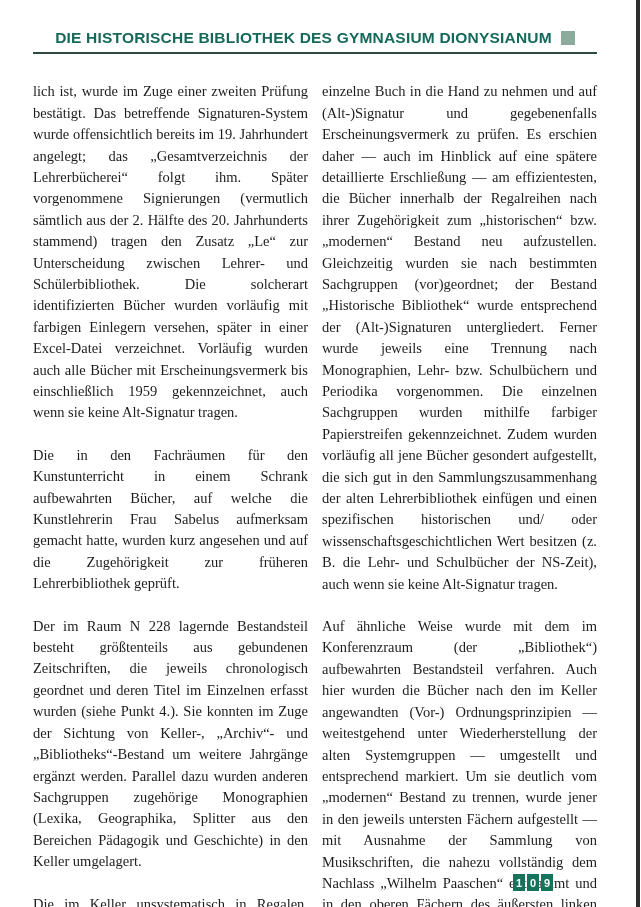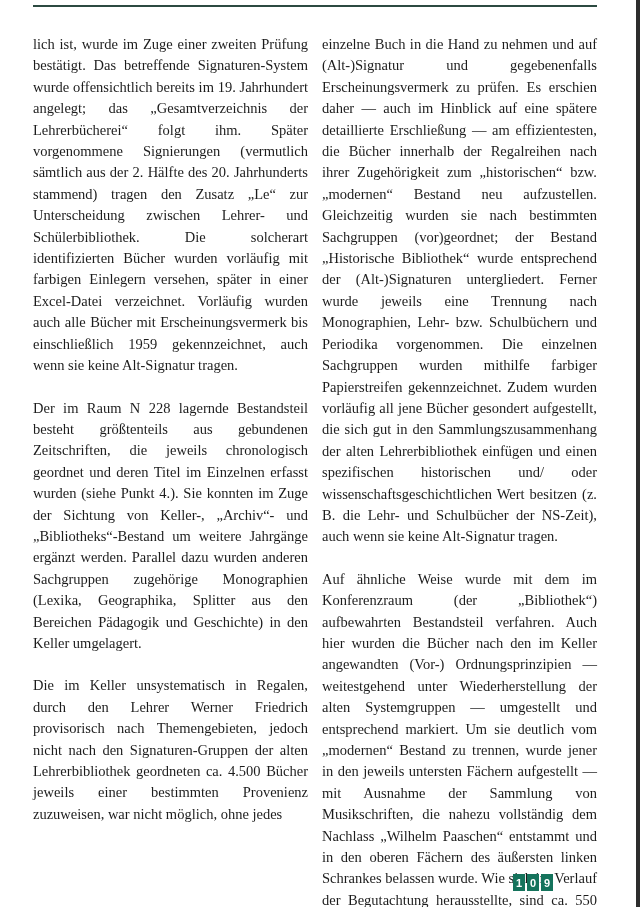--- a/index.html
+++ b/index.html
@@ -82,26 +82,30 @@
   }
 </style>
 </head>
 <body>
 
 <div class="scan-edge"></div>
 
 <div class="page">
 
   <header>
+    <div class="header-row">
+      <h1 class="page-title">DIE HISTORISCHE BIBLIOTHEK DES GYMNASIUM DIONYSIANUM</h1><span class="header-square"></span>
+    </div>
     <div class="header-rule"></div>
   </header>
 
   <main class="columns">
     <div class="col">
       <p>lich ist, wurde im Zuge einer zweiten Prüfung bestätigt. Das betreffende Signaturen-System wurde offensichtlich bereits im 19. Jahrhundert angelegt; das „Gesamtverzeichnis der Lehrerbücherei“ folgt ihm. Später vorgenommene Signierungen (vermutlich sämtlich aus der 2. Hälfte des 20. Jahrhunderts stammend) tragen den Zusatz „Le“ zur Unterscheidung zwischen Lehrer- und Schülerbibliothek. Die solcherart identifizierten Bücher wurden vorläufig mit farbigen Einlegern versehen, später in einer Excel-Datei verzeichnet. Vorläufig wurden auch alle Bücher mit Erscheinungsvermerk bis einschließlich 1959 gekennzeichnet, auch wenn sie keine Alt-Signatur tragen.</p>
+      <p>Die in den Fachräumen für den Kunstunterricht in einem Schrank aufbewahrten Bücher, auf welche die Kunstlehrerin Frau Sabelus aufmerksam gemacht hatte, wurden kurz angesehen und auf die Zugehörigkeit zur früheren Lehrerbibliothek geprüft.</p>
       <p>Der im Raum N 228 lagernde Bestandsteil besteht größtenteils aus gebundenen Zeitschriften, die jeweils chronologisch geordnet und deren Titel im Einzelnen erfasst wurden (siehe Punkt 4.). Sie konnten im Zuge der Sichtung von Keller-, „Archiv“- und „Bibliotheks“-Bestand um weitere Jahrgänge ergänzt werden. Parallel dazu wurden anderen Sachgruppen zugehörige Monographien (Lexika, Geographika, Splitter aus den Bereichen Pädagogik und Geschichte) in den Keller umgelagert.</p>
       <p>Die im Keller unsystematisch in Regalen, durch den Lehrer Werner Friedrich provisorisch nach Themengebieten, jedoch nicht nach den Signaturen-Gruppen der alten Lehrerbibliothek geordneten ca. 4.500 Bücher jeweils einer bestimmten Provenienz zuzuweisen, war nicht möglich, ohne jedes</p>
     </div>
     <div class="col">
       <p>einzelne Buch in die Hand zu nehmen und auf (Alt-)Signatur und gegebenenfalls Erscheinungsvermerk zu prüfen. Es erschien daher — auch im Hinblick auf eine spätere detaillierte Erschließung — am effizientesten, die Bücher innerhalb der Regalreihen nach ihrer Zugehörigkeit zum „historischen“ bzw. „modernen“ Bestand neu aufzustellen. Gleichzeitig wurden sie nach bestimmten Sachgruppen (vor)geordnet; der Bestand „Historische Bibliothek“ wurde entsprechend der (Alt-)Signaturen untergliedert. Ferner wurde jeweils eine Trennung nach Monographien, Lehr- bzw. Schulbüchern und Periodika vorgenommen. Die einzelnen Sachgruppen wurden mithilfe farbiger Papierstreifen gekennzeichnet. Zudem wurden vorläufig all jene Bücher gesondert aufgestellt, die sich gut in den Sammlungszusammenhang der alten Lehrerbibliothek einfügen und einen spezifischen historischen und/ oder wissenschaftsgeschichtlichen Wert besitzen (z. B. die Lehr- und Schulbücher der NS-Zeit), auch wenn sie keine Alt-Signatur tragen.</p>
       <p>Auf ähnliche Weise wurde mit dem im Konferenzraum (der „Bibliothek“) aufbewahrten Bestandsteil verfahren. Auch hier wurden die Bücher nach den im Keller angewandten (Vor-) Ordnungsprinzipien — weitestgehend unter Wiederherstellung der alten Systemgruppen — umgestellt und entsprechend markiert. Um sie deutlich vom „modernen“ Bestand zu trennen, wurde jener in den jeweils untersten Fächern aufgestellt — mit Ausnahme der Sammlung von Musikschriften, die nahezu vollständig dem Nachlass „Wilhelm Paaschen“ entstammt und in den oberen Fächern des äußersten linken Schrankes belassen wurde. Wie sich im Verlauf der Begutachtung herausstellte, sind ca. 550 der in der „Bibliothek“ aufbewahrten Bücher, die zum Bestand der „Historischen Bibliothek“ zählen, von Frau Tesch bereits</p>
     </div>
   </main>
 
   <div class="page-number">

